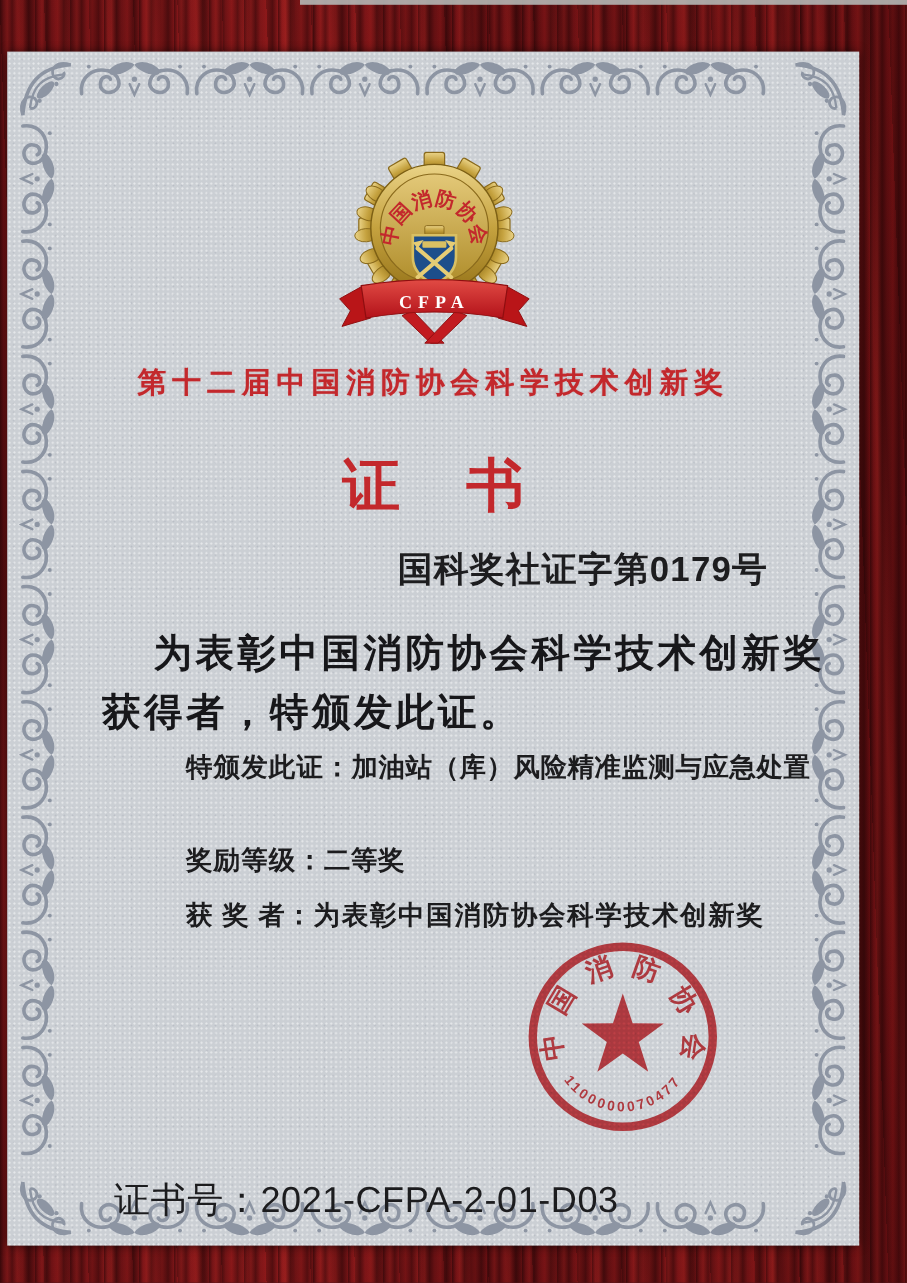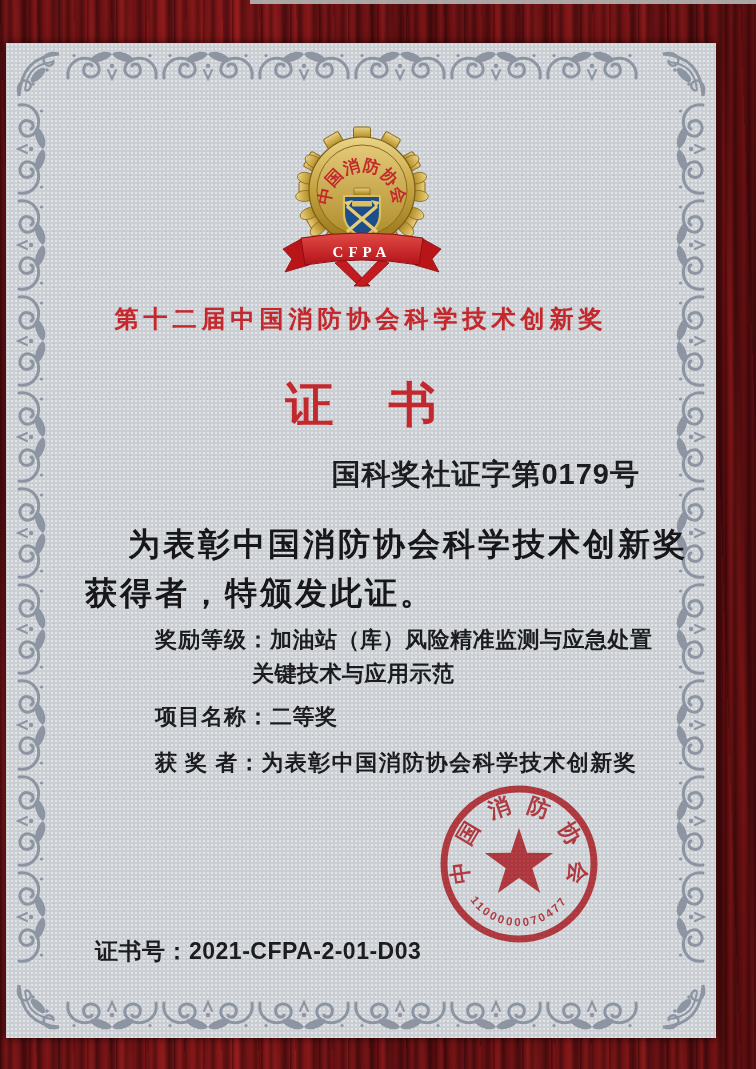--- a/index.html
+++ b/index.html
@@ -53,21 +53,21 @@
   .body-line-2{left:79px;top:497px;}
   .field{color:#1c1c1e;font-weight:700;font-size:22px;letter-spacing:.5px;white-space:nowrap;z-index:2;}
   .field .lab{letter-spacing:1px;}
   .proj-line2{left:246px;top:616px;}
   .winner-val{letter-spacing:1.5px;}
   .issue-date{
     left:372px;top:836px;color:#151517;font-weight:700;font-size:25px;
     letter-spacing:1px;white-space:nowrap;z-index:3;
   }
   .cert-no{
-    left:89px;top:893px;color:#1c1c1e;font-weight:700;font-size:23px;
+    left:89px;top:937px;color:#1c1c1e;font-weight:400;font-size:30px;
     letter-spacing:.5px;z-index:2;
   }
   .emblem{left:271px;top:83px;z-index:2;}
   .seal{left:428px;top:736px;z-index:4;mix-blend-mode:multiply;opacity:.92;}
   .serif{font-family:"Liberation Serif",serif;}
 </style>
 </head>
 <body>
 
 <div class="stage">
@@ -221,26 +221,25 @@
     </svg>
 
     <div class="abs award-title">第十二届中国消防协会科学技术创新奖</div>
     <div class="abs cert-heading">证书</div>
     <div class="abs doc-number">国科奖社证字第0179号</div>
 
     <div class="abs body-line body-line-1">为表彰中国消防协会科学技术创新奖</div>
     <div class="abs body-line body-line-2">获得者，特颁发此证。</div>
 
     <div class="abs field" style="left:149px;top:582px;">
-      <span class="lab">奖励等级：</span><span>加油站（库）风险精准监测与应急处置</span>
-    </div>
-    <div class="abs field proj-line2">关键技术与应用示范</div>
+      <span class="lab">特颁发此证：</span><span>加油站（库）风险精准监测与应急处置</span>
+    </div>
 
     <div class="abs field" style="left:149px;top:659px;">
-      <span class="lab">项目名称：</span><span>二等奖</span>
+      <span class="lab">奖励等级：</span><span>二等奖</span>
     </div>
 
     <div class="abs field" style="left:149px;top:705px;">
       <span class="lab">获 奖 者：</span><span class="winner-val">为表彰中国消防协会科学技术创新奖</span>
     </div>
 
 
     <svg class="abs seal" width="170" height="170" viewBox="0 0 170 170">
       <defs>
         <path id="sealArc" d="M37.9 107 A52 52 0 1 1 132.1 107" fill="none"></path>

